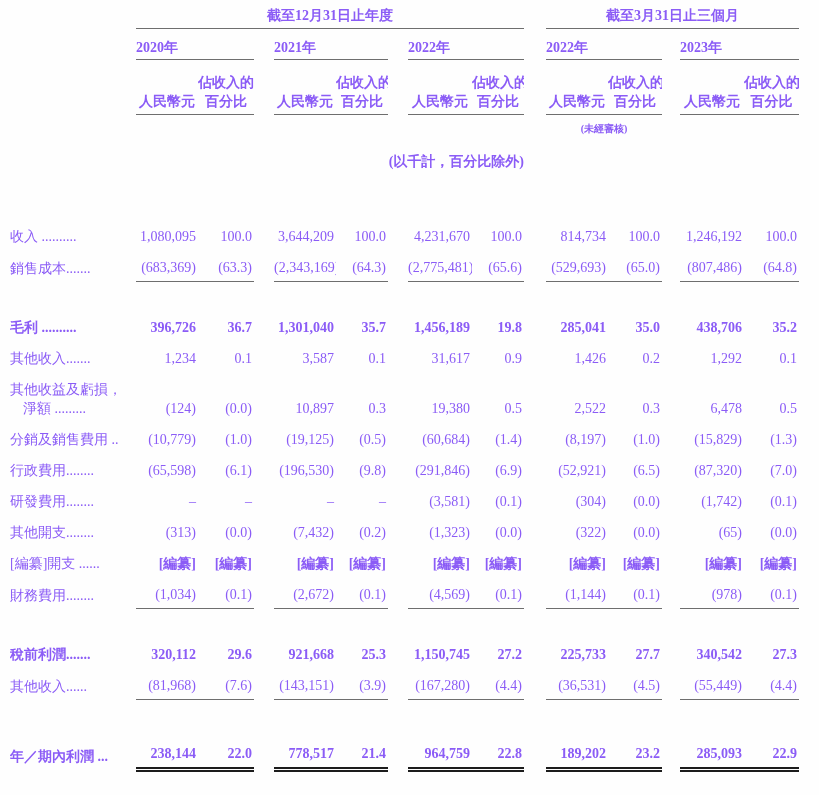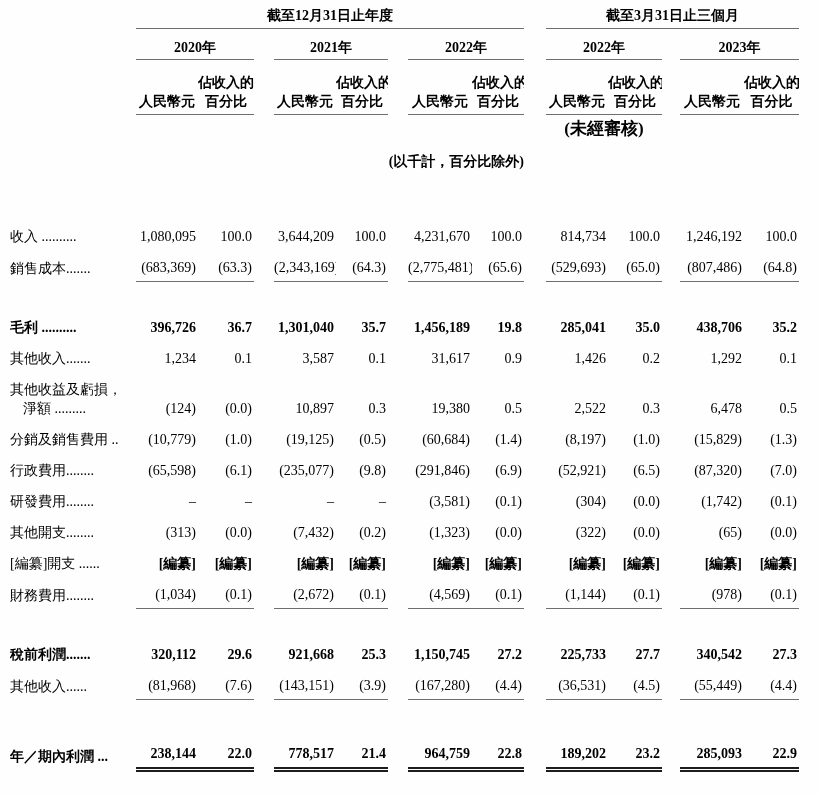--- a/index.html
+++ b/index.html
@@ -1,19 +1,19 @@
 <!DOCTYPE html>
 <html><head>
 <meta charset="utf-8">
 <style>
   html, body { margin: 0; padding: 0; background: #ffffff; }
   .page {
     width: 819px; height: 795px;
     background: #fefefe;
-    color: #000000;
+    color: #8b5cf6;
     font-family: "Liberation Serif", "DejaVu Serif", serif;
     box-sizing: border-box;
     padding: 6px 0 0 10px;
     overflow: hidden;
   }
   table.fin {
     border-collapse: collapse;
     table-layout: fixed;
     width: 789px;
   }
@@ -25,31 +25,31 @@
     overflow: hidden;
     white-space: nowrap;
   }
   
   .sec-title {
     text-align: center; font-weight: bold;
     border-bottom: 1.5px solid #6e6e6e;
     padding-bottom: 3px;
   }
   .year {
-    text-align: center; font-weight: bold;
+    text-align: left; font-weight: bold;
     border-bottom: 1.5px solid #6e6e6e;
     padding: 9px 0 2px 0;
   }
   .pct-top { text-align: left; font-weight: bold; padding-top: 13px; }
   .colhead {
     text-align: center; font-weight: bold;
     border-bottom: 1.5px solid #6e6e6e;
     padding-bottom: 3px;
   }
-  .unaudited { text-align: center; font-weight: bold; font-size: 17px; padding-top: 4px; }
+  .unaudited { text-align: center; font-weight: bold; font-size: 10px; padding-top: 4px; }
   .units { text-align: right; font-weight: bold; padding-top: 14px; }
   .gap-row td { height: 48px; }
   
   .lbl { text-align: left; padding: 8px 0 4px 0; margin-left: 29px; }
   .lbl .indent { padding-left: 13px; }
   .num { text-align: right; padding: 8px 2px 4px 0; }
   tr.bold td { font-weight: bold; }
   tr.gap > td { padding-top: 36px; }
   tr.gap-lg > td { padding-top: 44px; }
   td.rule  { border-bottom: 1.5px solid #6e6e6e; }
@@ -257,21 +257,21 @@
           <td class="num">(1.0)</td>
           <td></td>
           <td class="num">(15,829)</td>
           <td class="num">(1.3)</td>
         </tr>
         <tr>
           <td class="lbl">行政費用........</td>
           <td class="num">(65,598)</td>
           <td class="num">(6.1)</td>
           <td></td>
-          <td class="num">(235,077)</td>
+          <td class="num">(196,530)</td>
           <td class="num">(9.8)</td>
           <td></td>
           <td class="num">(291,846)</td>
           <td class="num">(6.9)</td>
           <td></td>
           <td class="num">(52,921)</td>
           <td class="num">(6.5)</td>
           <td></td>
           <td class="num">(87,320)</td>
           <td class="num">(7.0)</td>

